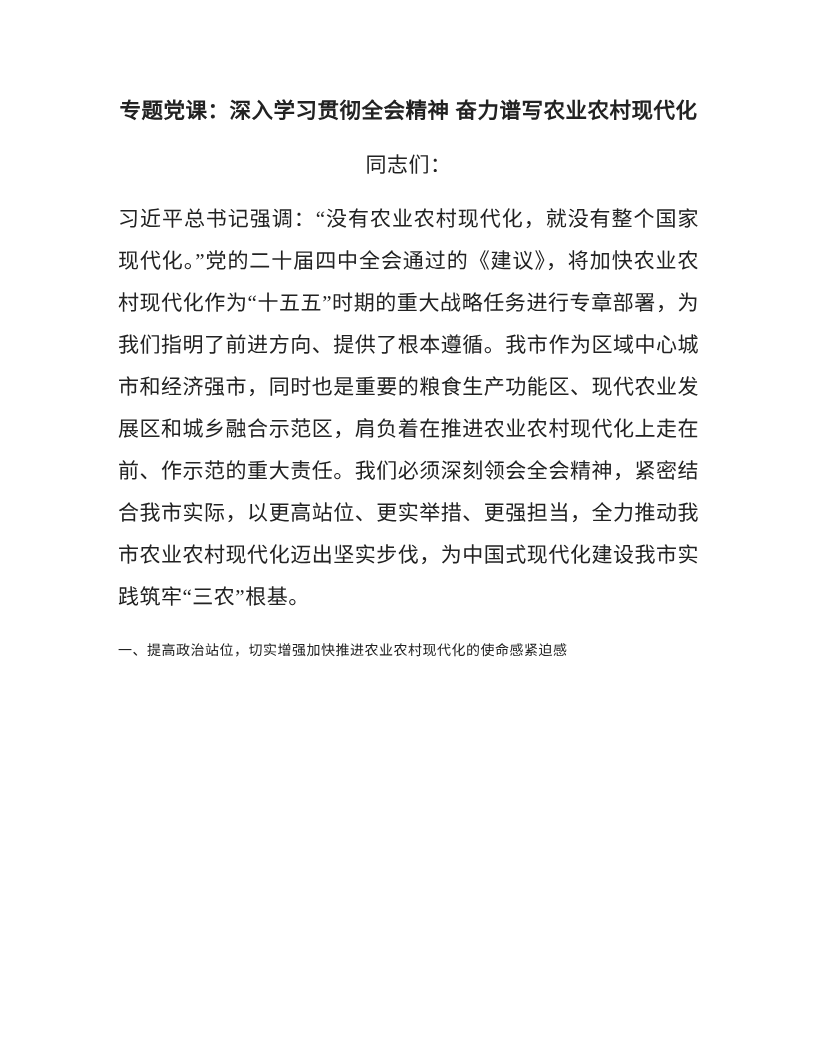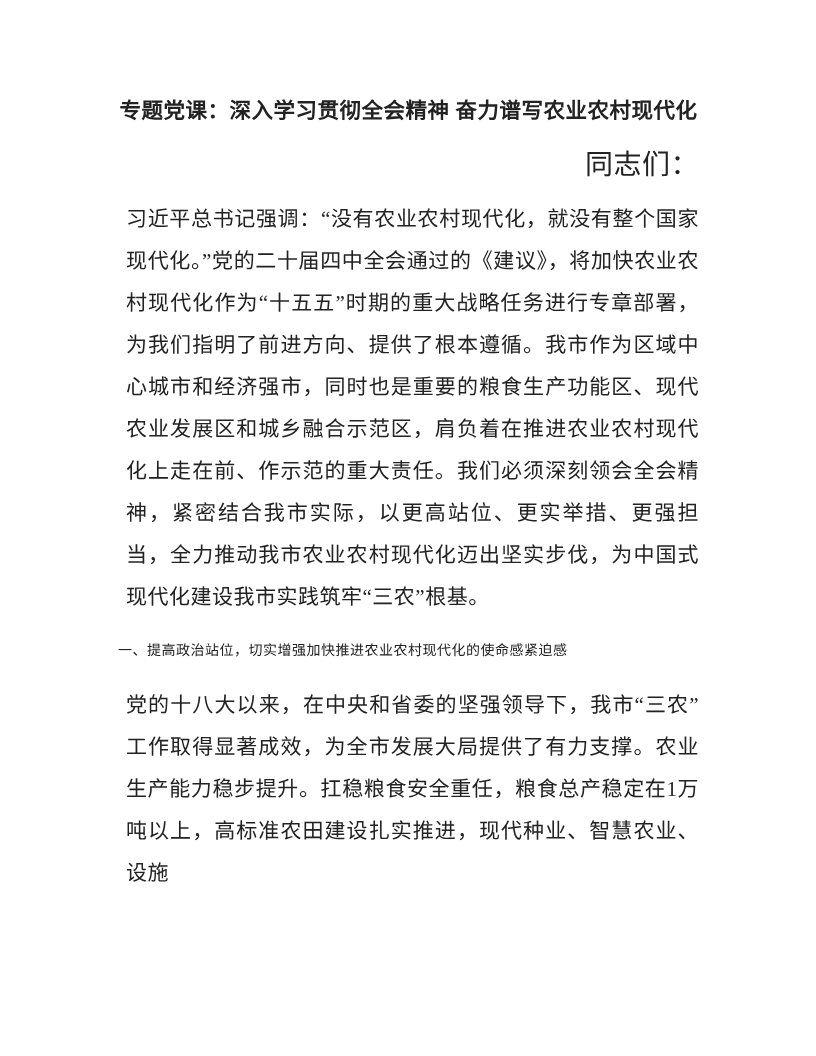--- a/index.html
+++ b/index.html
@@ -26,35 +26,34 @@
     line-height: 42px;
     text-align: center;
     letter-spacing: 0.5px;
   }
   .title-line {
     display: block;
     white-space: nowrap;
   }
   .salutation {
     margin-top: 12px;
-    font-size: 28px;
+    font-size: 21px;
     font-weight: normal;
     line-height: 42px;
-    text-align: right;
+    text-align: center;
     letter-spacing: 0.5px;
   }
   .body-para {
     margin-top: 12px;
     font-size: 21px;
     font-weight: normal;
     line-height: 42px;
     text-align: justify;
     text-justify: inter-character;
     letter-spacing: 0.5px;
-    margin-left: 8px;
   }
   .section-heading {
     margin-top: 12px;
     font-size: 14px;
     font-weight: normal;
     line-height: 42px;
     text-align: justify;
     text-justify: inter-character;
     letter-spacing: 0.5px;
   }
@@ -67,15 +66,14 @@
   <h1 class="doc-title">
     <span class="title-line">专题党课：深入学习贯彻全会精神 奋力谱写农业农村现代化</span>
   </h1>
 
   <p class="salutation">同志们：</p>
 
   <p class="body-para">习近平总书记强调：“没有农业农村现代化，就没有整个国家现代化。”党的二十届四中全会通过的《建议》，将加快农业农村现代化作为“十五五”时期的重大战略任务进行专章部署，为我们指明了前进方向、提供了根本遵循。我市作为区域中心城市和经济强市，同时也是重要的粮食生产功能区、现代农业发展区和城乡融合示范区，肩负着在推进农业农村现代化上走在前、作示范的重大责任。我们必须深刻领会全会精神，紧密结合我市实际，以更高站位、更实举措、更强担当，全力推动我市农业农村现代化迈出坚实步伐，为中国式现代化建设我市实践筑牢“三农”根基。</p>
 
   <p class="section-heading">一、提高政治站位，切实增强加快推进农业农村现代化的使命感紧迫感</p>
 
-  <p class="body-para">党的十八大以来，在中央和省委的坚强领导下，我市“三农”工作取得显著成效，为全市发展大局提供了有力支撑。农业生产能力稳步提升。扛稳粮食安全重任，粮食总产稳定在1万吨以上，高标准农田建设扎实推进，现代种业、智慧农业、设施</p>
 
 </div>
 
 </body></html>

